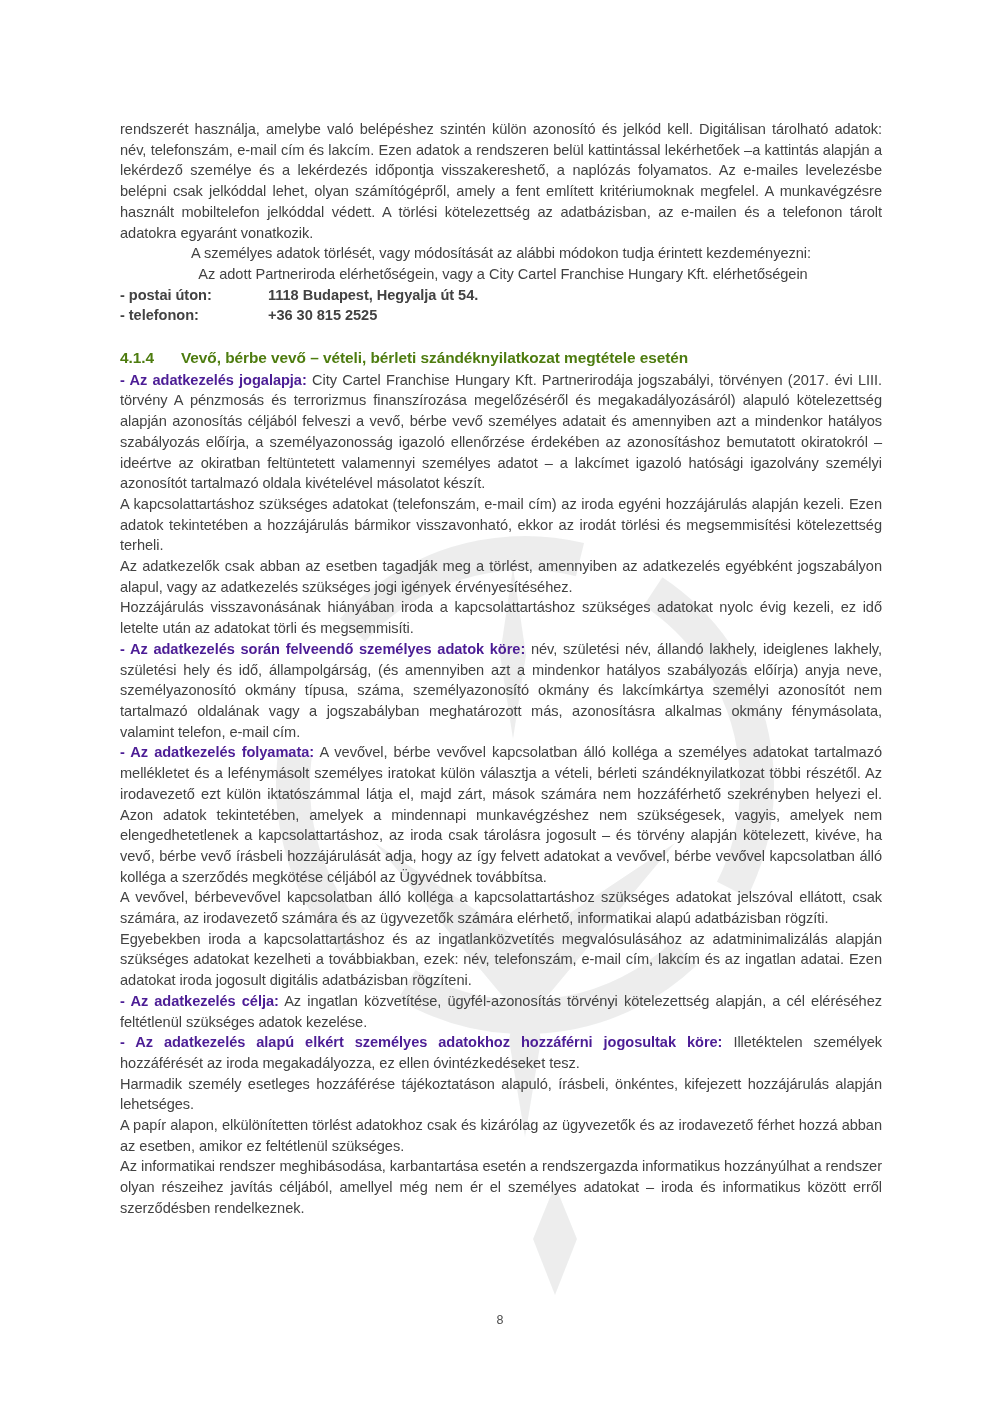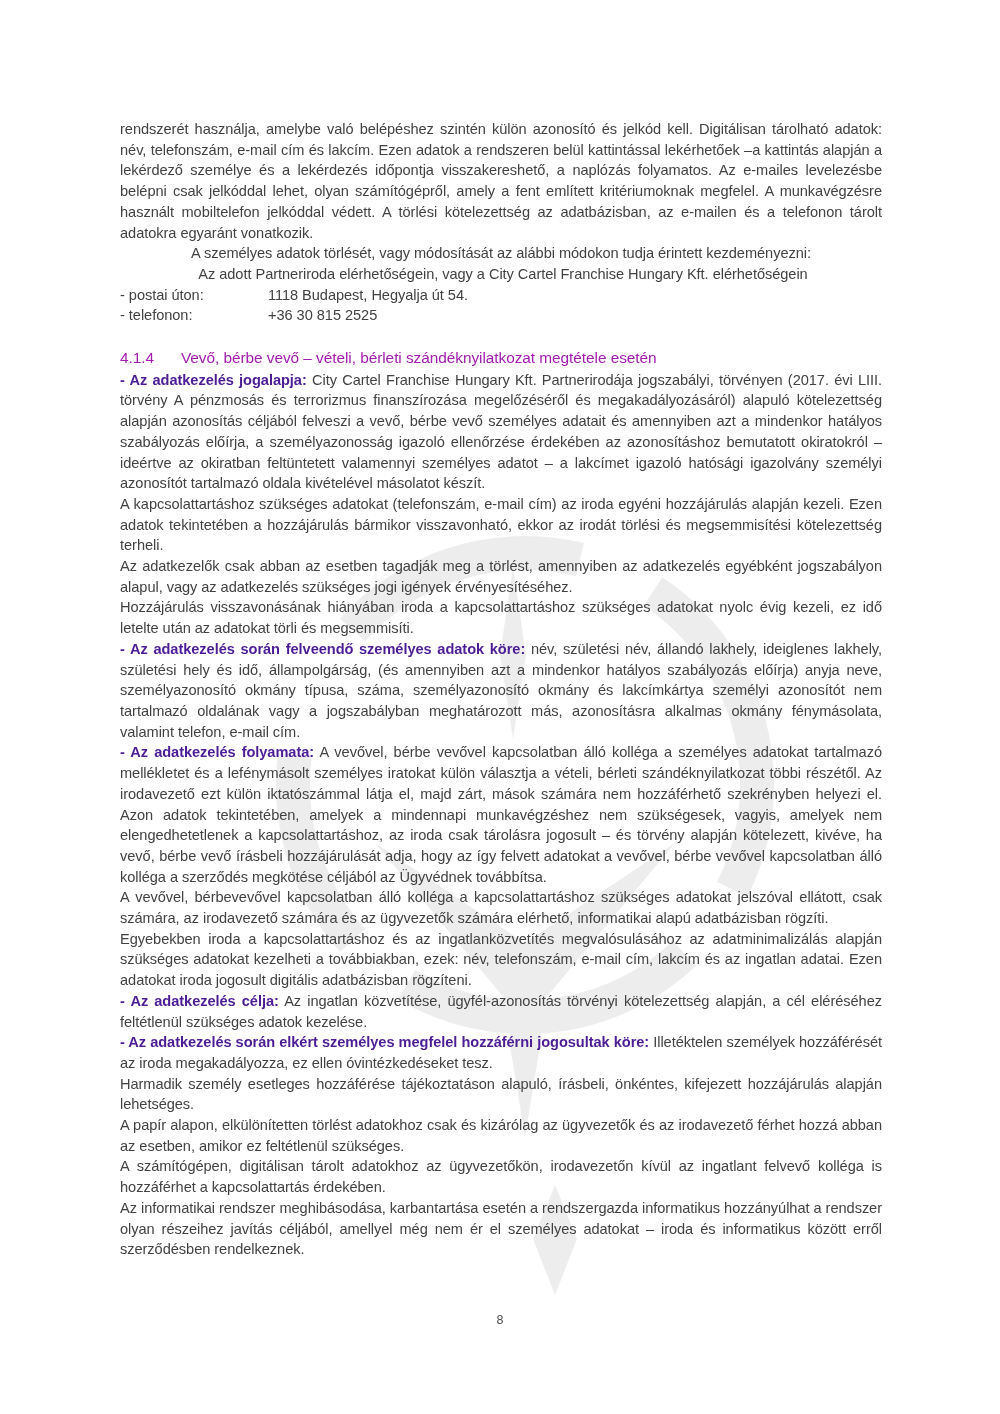--- a/index.html
+++ b/index.html
@@ -25,30 +25,30 @@
     top:119px;
     width:762px;
     color:#424242;
     font-size:14.6px;
     line-height:20.7px;
     letter-spacing:-0.05px;
   }
   .content p{margin:0;text-align:justify;}
   .content p.single{text-align:center;}
   .content b, .content strong{color:#4c1d95;font-weight:700;}
-  .contact-rows{margin:0;}
+  .contact-rows{margin:0;font-weight:bold;}
   .contact-row{display:flex;}
   .contact-label{flex:0 0 148px;}
   .contact-value{flex:1 1 auto;}
   .section-heading{
     margin:22px 0 1px 0;
     font-size:15.4px;
     line-height:20.7px;
-    font-weight:400;
-    color:#a21caf;
+    font-weight:700;
+    color:#4d7c0f;
     text-align:left;
   }
   .section-number{margin-right:27px;}
   .page-number{
     position:absolute;
     left:0;
     right:0;
     top:1313px;
     text-align:center;
     font-size:12.5px;
@@ -95,24 +95,23 @@
     <div id="paragraphs">
         <p><strong>- Az adatkezelés jogalapja:</strong> <span>City Cartel Franchise Hungary Kft. Partnerirodája jogszabályi, törvényen (2017. évi LIII. törvény A pénzmosás és terrorizmus finanszírozása megelőzéséről és megakadályozásáról) alapuló kötelezettség alapján azonosítás céljából felveszi a vevő, bérbe vevő személyes adatait és amennyiben azt a mindenkor hatályos szabályozás előírja, a személyazonosság igazoló ellenőrzése érdekében az azonosításhoz bemutatott okiratokról – ideértve az okiratban feltüntetett valamennyi személyes adatot – a lakcímet igazoló hatósági igazolvány személyi azonosítót tartalmazó oldala kivételével másolatot készít.</span></p>
         <p><span>A kapcsolattartáshoz szükséges adatokat (telefonszám, e-mail cím) az iroda egyéni hozzájárulás alapján kezeli. Ezen adatok tekintetében a hozzájárulás bármikor visszavonható, ekkor az irodát törlési és megsemmisítési kötelezettség terheli.</span></p>
         <p><span>Az adatkezelők csak abban az esetben tagadják meg a törlést, amennyiben az adatkezelés egyébként jogszabályon alapul, vagy az adatkezelés szükséges jogi igények érvényesítéséhez.</span></p>
         <p><span>Hozzájárulás visszavonásának hiányában iroda a kapcsolattartáshoz szükséges adatokat nyolc évig kezeli, ez idő letelte után az adatokat törli és megsemmisíti.</span></p>
         <p><strong>- Az adatkezelés során felveendő személyes adatok köre:</strong> <span>név, születési név, állandó lakhely, ideiglenes lakhely, születési hely és idő, állampolgárság, (és amennyiben azt a mindenkor hatályos szabályozás előírja) anyja neve, személyazonosító okmány típusa, száma, személyazonosító okmány és lakcímkártya személyi azonosítót nem tartalmazó oldalának  vagy a jogszabályban meghatározott más, azonosításra  alkalmas okmány fénymásolata, valamint telefon, e-mail cím.</span></p>
         <p><strong>- Az adatkezelés folyamata:</strong> <span>A vevővel, bérbe vevővel kapcsolatban álló kolléga a személyes adatokat tartalmazó mellékletet és a lefénymásolt személyes iratokat külön választja a vételi, bérleti szándéknyilatkozat többi részétől. Az irodavezető ezt külön iktatószámmal látja el, majd zárt, mások számára nem hozzáférhető szekrényben helyezi el.  Azon adatok tekintetében, amelyek a mindennapi munkavégzéshez nem szükségesek, vagyis, amelyek nem elengedhetetlenek a kapcsolattartáshoz, az iroda csak tárolásra jogosult – és törvény alapján kötelezett, kivéve, ha vevő, bérbe vevő írásbeli hozzájárulását adja, hogy az így felvett adatokat a vevővel, bérbe vevővel kapcsolatban álló kolléga a szerződés megkötése céljából az Ügyvédnek továbbítsa.</span></p>
         <p><span>A vevővel, bérbevevővel kapcsolatban álló kolléga a kapcsolattartáshoz szükséges adatokat jelszóval ellátott, csak számára, az irodavezető számára és az ügyvezetők számára elérhető, informatikai alapú adatbázisban rögzíti.</span></p>
         <p><span>Egyebekben iroda a kapcsolattartáshoz és az ingatlanközvetítés megvalósulásához az adatminimalizálás alapján szükséges adatokat kezelheti a továbbiakban, ezek: név, telefonszám, e-mail cím, lakcím és az ingatlan adatai. Ezen adatokat iroda jogosult digitális adatbázisban rögzíteni.</span></p>
         <p><strong>- Az adatkezelés célja:</strong> <span>Az ingatlan közvetítése, ügyfél-azonosítás törvényi kötelezettség alapján, a cél eléréséhez feltétlenül szükséges adatok kezelése.</span></p>
-        <p><strong>- Az adatkezelés során elkért személyes megfelel hozzáférni jogosultak köre:</strong> <span>Illetéktelen személyek hozzáférését az iroda megakadályozza, ez ellen óvintézkedéseket tesz.</span></p>
+        <p><strong>- Az adatkezelés alapú elkért személyes adatokhoz hozzáférni jogosultak köre:</strong> <span>Illetéktelen személyek hozzáférését az iroda megakadályozza, ez ellen óvintézkedéseket tesz.</span></p>
         <p><span>Harmadik személy esetleges hozzáférése tájékoztatáson alapuló, írásbeli, önkéntes, kifejezett hozzájárulás alapján lehetséges.</span></p>
         <p><span>A papír alapon, elkülönítetten törlést adatokhoz csak és kizárólag az ügyvezetők és az irodavezető férhet hozzá abban az esetben, amikor ez feltétlenül szükséges.</span></p>
-        <p><span>A számítógépen, digitálisan tárolt adatokhoz az ügyvezetőkön, irodavezetőn kívül az ingatlant felvevő kolléga is hozzáférhet a kapcsolattartás érdekében.</span></p>
         <p><span>Az informatikai rendszer meghibásodása, karbantartása esetén a rendszergazda informatikus hozzányúlhat a rendszer olyan részeihez javítás céljából, amellyel még nem ér el személyes adatokat – iroda és informatikus között erről szerződésben rendelkeznek.</span></p>
       </div>
 
   </div>
 
   <div class="page-number">8</div>
 
 </div>
 
 </body></html>

